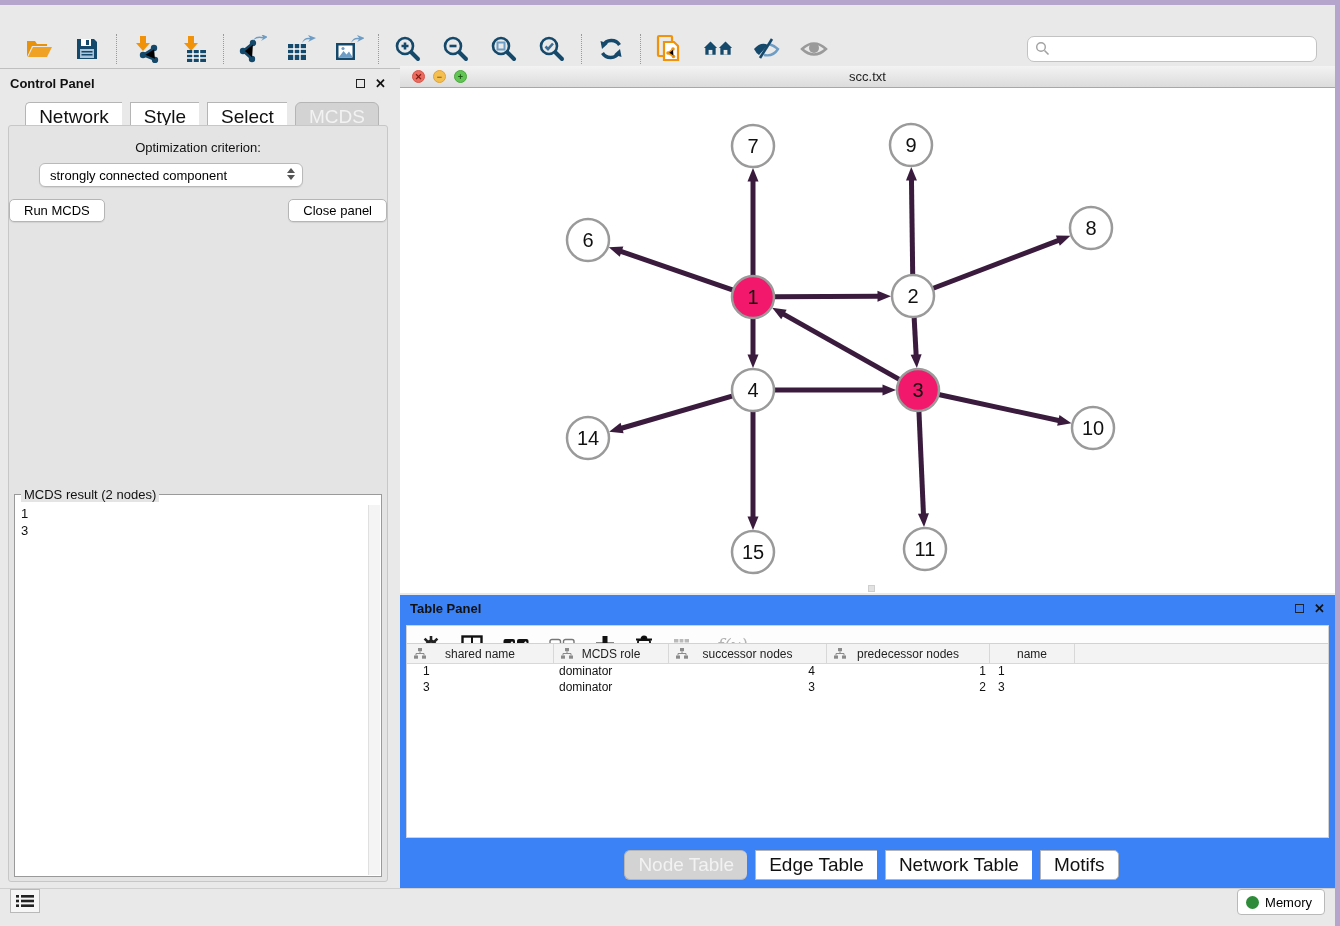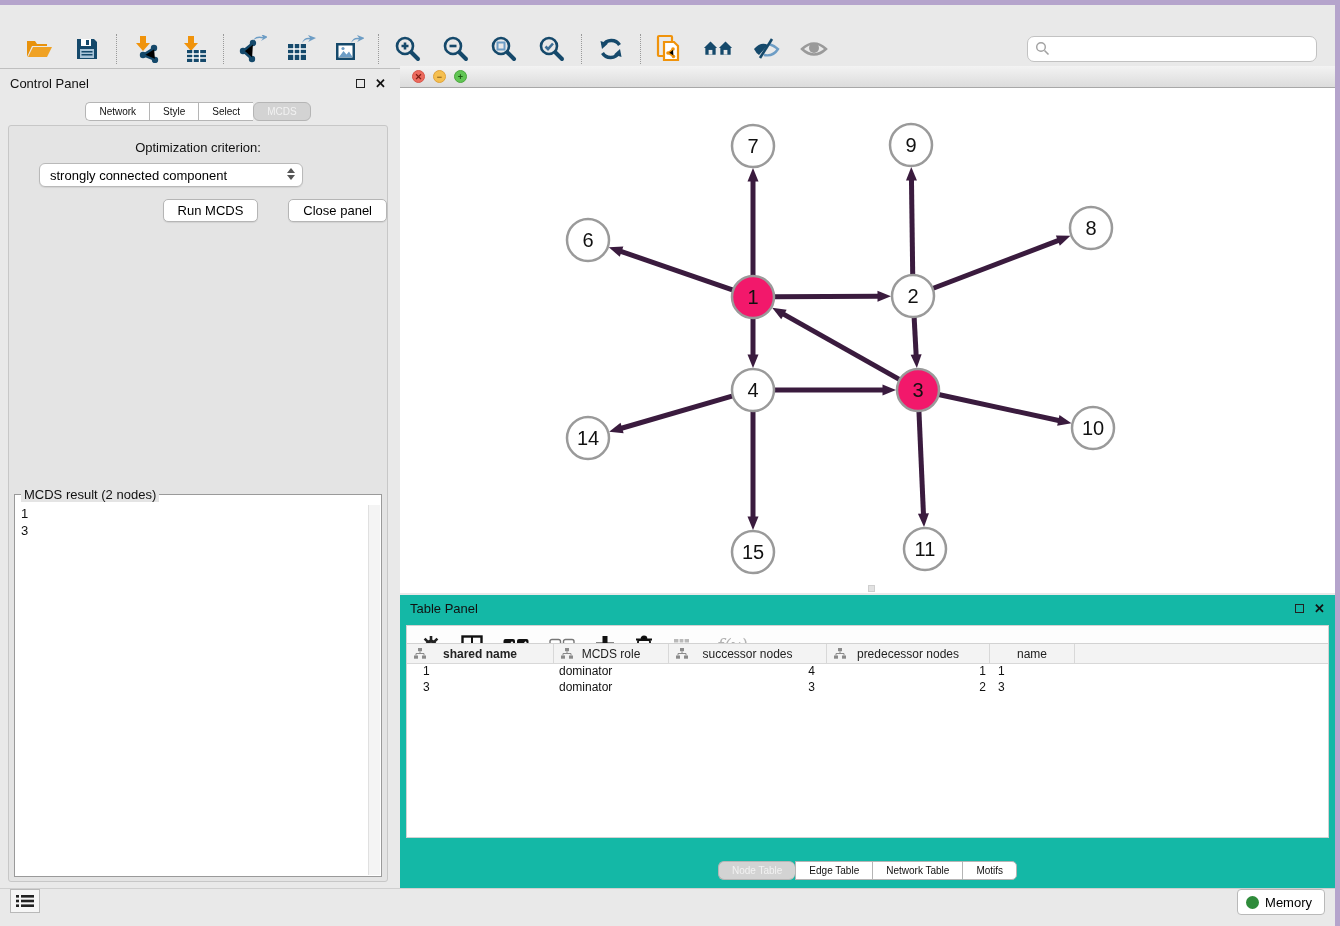--- a/index.html
+++ b/index.html
@@ -19,60 +19,60 @@
   .tsep { width:1px; height:30px; border-left:1px dotted #9a9a9a; }
   .tbtn { width:30px; height:30px; display:flex; align-items:center; justify-content:center; cursor:pointer; }
   .search-wrap { margin-left:auto; margin-right:8px; }
   .searchbox { width:290px; height:26px; background:#fff; border:1px solid #c2c2c2; border-radius:7px; display:flex; align-items:center; padding-left:7px; }
   .searchbox svg { opacity:.55; }
   .searchbox input { border:none; outline:none; flex:1; font-size:13px; background:transparent; padding-left:4px; }
 
   
   .control-panel { position:absolute; top:65px; left:0; width:396px; bottom:38px; background:#e9e9e9; }
   .panel-head { height:26px; display:flex; align-items:center; padding:0 10px; }
-  .panel-title { font-size:13px; color:#111; }
+  .panel-title { font-size:13px; color:#111;font-weight:bold; }
   .panel-ctl { margin-left:auto; display:flex; align-items:center; gap:10px; }
   .float-box { width:9px; height:9px; border:1.5px solid #222; display:inline-block; cursor:pointer; }
   .close-x { font-size:13px; font-weight:bold; color:#111; cursor:pointer; line-height:1; }
 
   .seg-tabs { display:flex; justify-content:center; margin-top:6px; }
-  .seg { border:1px solid #b5b5b5; border-right:none; background:#fff; color:#111; font-size:10px; padding:3px 13px; cursor:pointer; }
+  .seg { border:1px solid #b5b5b5; border-right:none; background:#fff; color:#111; font-size:19px; padding:3px 13px; cursor:pointer;margin-left:8px; }
   .seg:first-child { border-radius:5px 0 0 5px; }
   .seg:last-child { border-radius:0 5px 5px 0; border-right:1px solid #b5b5b5; }
   .seg.active { background:#d3d3d3; color:#f2f2f2;border-radius:6px; }
 
   .cp-inner { position:absolute; top:55px; left:8px; right:8px; bottom:6px; background:#e4e4e4; border:1px solid #c7c7c7; border-radius:3px; }
   .opt-label { text-align:center; font-size:13px; color:#111; margin-top:14px; }
   .dropdown { position:relative; margin:8px 18px 0 30px; width:264px; height:24px; background:#fff; border:1px solid #b9b9b9; border-radius:6px; display:flex; align-items:center; padding:0 22px 0 10px; font-size:13px; cursor:pointer; box-shadow:0 1px 1px rgba(0,0,0,.08); }
   .dd-arrows { position:absolute; right:7px; top:4px; display:flex; flex-direction:column; gap:2px; }
   .dd-arrows i { width:0; height:0; border-left:4px solid transparent; border-right:4px solid transparent; }
   .dd-up { border-bottom:5px solid #555; }
   .dd-down { border-top:5px solid #555; }
-  .btn-row { display:flex; justify-content:flex-end; gap:30px; margin-top:12px; }
+  .btn-row { display:flex; justify-content:space-between; gap:30px; margin-top:12px; }
   .mac-btn { background:#fff; border:1px solid #b5b5b5; border-radius:5px; font-size:13px; padding:3px 14px; cursor:pointer; box-shadow:0 1px 1px rgba(0,0,0,.08); }
 
   .result-box { position:absolute; left:5px; right:5px; top:368px; bottom:4px; border:1px solid #9a9a9a; background:#fff; }
   .result-legend { position:absolute; top:-8px; left:6px; background:#e4e4e4; font-size:13px; padding:0 3px; color:#111; }
   .result-text { position:absolute; inset:10px 14px 2px 6px; font-size:13px; color:#111; white-space:pre; line-height:17px; }
   .result-scroll { position:absolute; top:10px; right:1px; bottom:1px; width:12px; background:#f4f4f4; border-left:1px solid #e0e0e0; }
 
   
   .net-window { position:absolute; left:400px; top:61px; right:0; height:527px; background:#fff; }
   .net-titlebar { height:22px; background:linear-gradient(#f3f3f3,#dcdcdc); border-bottom:1px solid #a8a8a8; position:relative; display:flex; align-items:center; }
   .net-lights { display:flex; gap:8px; margin-left:12px; }
   .nlight { width:13px; height:13px; border-radius:50%; font-size:9px; font-weight:bold; display:flex; align-items:center; justify-content:center; cursor:pointer; }
   .nl-red { background:#ec6a5e; border:1px solid #d65549; color:#7e1c12; }
   .nl-yellow { background:#f5bf4f; border:1px solid #dfa23a; color:#8a5d12; }
   .nl-green { background:#61c554; border:1px solid #4aa73d; color:#1d5c14; }
   .net-title { position:absolute; left:0; right:0; text-align:center; font-size:13px; color:#222; }
   .net-canvas { position:absolute; top:22px; left:0; right:0; bottom:0; background:#fff; }
   .canvas-grip { position:absolute; bottom:1px; left:50%; width:7px; height:7px; background:#e2e2e2; border:1px solid #cfcfcf; }
 
   
-  .table-panel { position:absolute; left:400px; top:590px; right:0; bottom:38px; background:#14b8a6; }
+  .table-panel { position:absolute; left:400px; top:590px; right:0; bottom:38px; background:#3b82f6; }
   .tp-toolbar { margin:4px 6px 0 6px; height:40px; background:#fdfdfd; border:1px solid #d2d2d2; display:flex; align-items:center; gap:20px; padding:0 14px; }
   .tp-btn { display:flex; align-items:center; justify-content:center; cursor:pointer; }
   .fx { font-family:"DejaVu Serif",serif; font-style:italic; font-size:18px; color:#b3b3b3; }
   .ttable { position:absolute; left:6px; right:6px; top:48px; bottom:50px; background:#fff; border:1px solid #d2d2d2; overflow:hidden; }
   .thead { display:flex; height:20px; background:#f3f3f3; border-bottom:1px solid #d8d8d8; }
   .th { position:relative; border-right:1px solid #d8d8d8; font-size:12px; color:#222; display:flex; align-items:center; justify-content:center; }
   .th .hicon { position:absolute; left:7px; top:4px; }
   .trow { display:flex; height:16px; font-size:12px; color:#111; }
   .tcell { overflow:hidden; white-space:nowrap; }
   .c0 { width:147px; padding-left:16px; }
@@ -286,20 +286,21 @@
     </div>
   </div>
 
   <div class="net-window">
     <div class="net-titlebar">
       <div class="net-lights">
         <span class="nlight nl-red">✕</span>
         <span class="nlight nl-yellow">−</span>
         <span class="nlight nl-green">+</span>
       </div>
+      <div class="net-title">scc.txt</div>
     </div>
     <div class="net-canvas">
       <svg id="graph-svg" width="100%" height="100%" viewBox="0 0 935 504" preserveAspectRatio="xMinYMin meet">
         <defs>
           <marker id="arrowhead" markerWidth="16" markerHeight="12" refX="2" refY="6" orient="auto" markerUnits="userSpaceOnUse">
             <path d="M0.5,0.5 L14,6 L0.5,11.5 Z" fill="#3a1b3e"></path>
           </marker>
         </defs>
       <line x1="353" y1="188" x2="353" y2="92" stroke="#3a1b3e" stroke-width="5" marker-end="url(#arrowhead)"></line>
           <line x1="333.15100568517136" y1="202.143074691241" x2="220.13646698591307" y2="163.1016885951336" stroke="#3a1b3e" stroke-width="5" marker-end="url(#arrowhead)"></line>
@@ -399,21 +400,21 @@
             <rect x="1" y="2" width="15" height="12" fill="#b9b9b9"></rect>
             <path stroke="#fff" stroke-width="1.2" d="M1 6 h15 M1 10 h15 M6 2 v12 M11 2 v12"></path>
             <circle cx="18.5" cy="11" r="4.5" fill="#b9b9b9"></circle>
             <path stroke="#fff" stroke-width="1.4" d="M16.5 9 l4 4 M20.5 9 l-4 4"></path>
           </svg>
       </span>
       <span class="tp-btn fx">f(x)</span>
     </div>
     <div class="ttable">
       <div class="thead" id="table-head">
-          <div class="th" style="width: 147px; font-weight: bold;">
+          <div class="th" style="width: 147px;">
             <svg class="hicon" width="12" height="12" viewBox="0 0 12 12">
               <g fill="#8a8a8a">
                 <rect x="4" y="0" width="4" height="3.2"></rect>
                 <rect x="0" y="7.5" width="4" height="3.2"></rect>
                 <rect x="8" y="7.5" width="4" height="3.2"></rect>
               </g>
               <path stroke="#8a8a8a" stroke-width="1" fill="none" d="M6 3.2 V5.5 M2 7.5 V5.5 H10 V7.5"></path>
             </svg>
             <span>shared name</span>
           </div>

